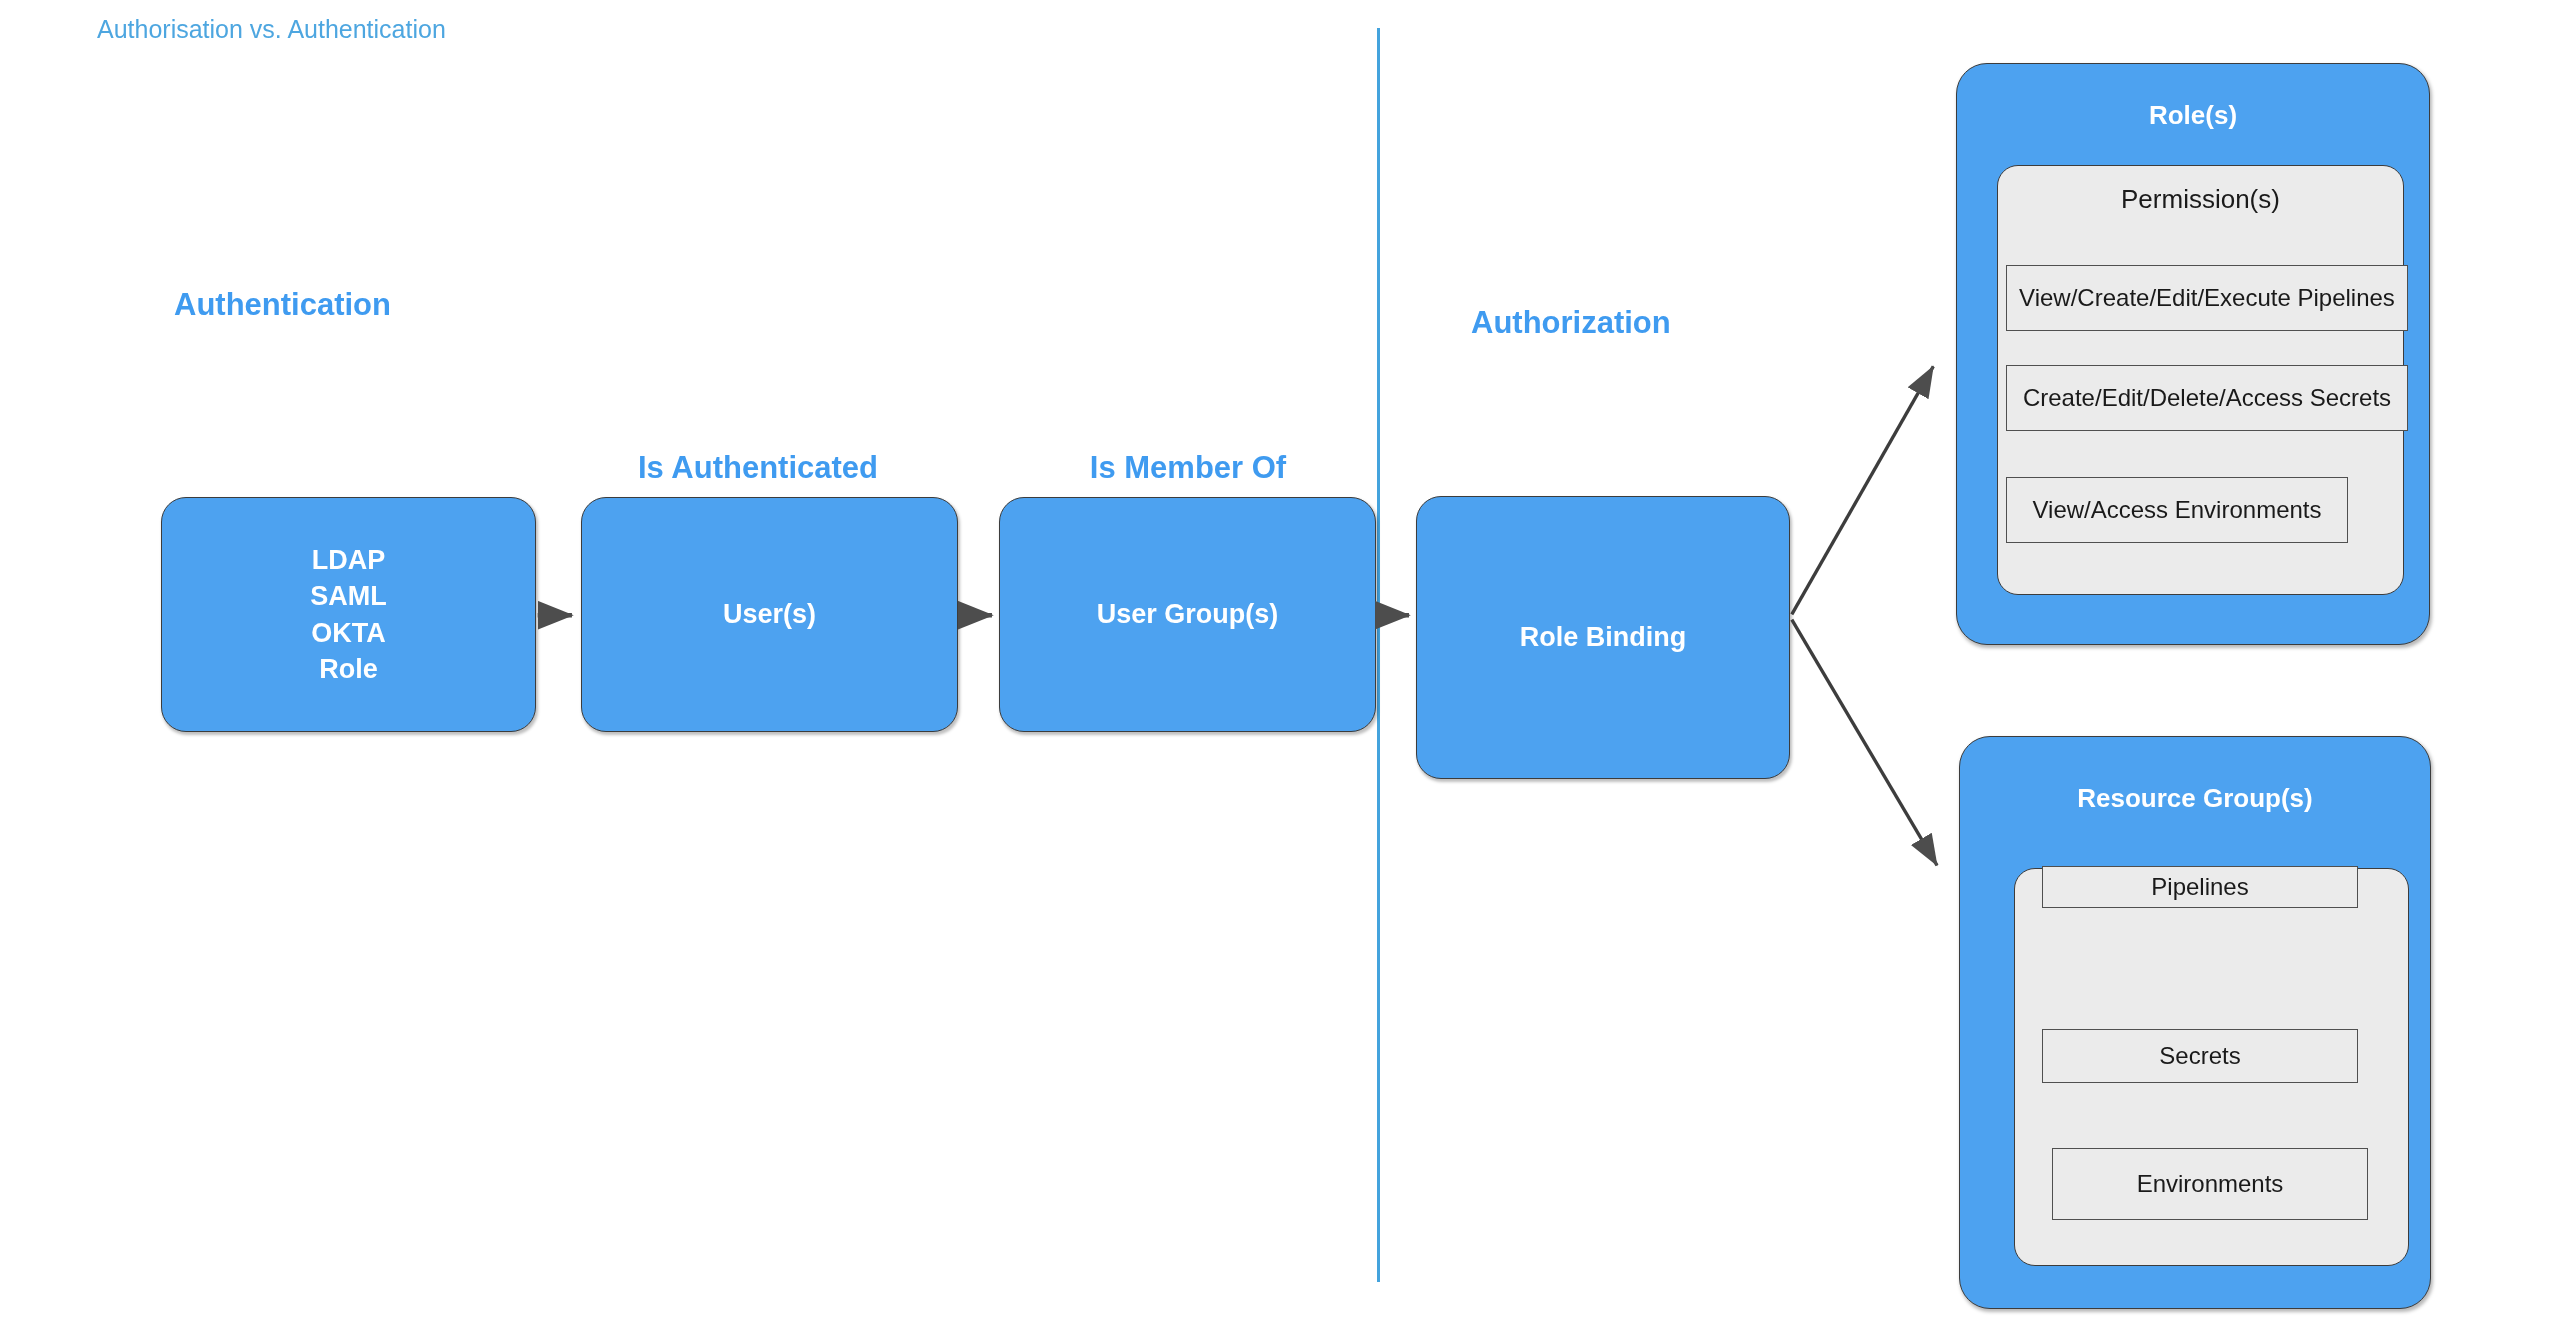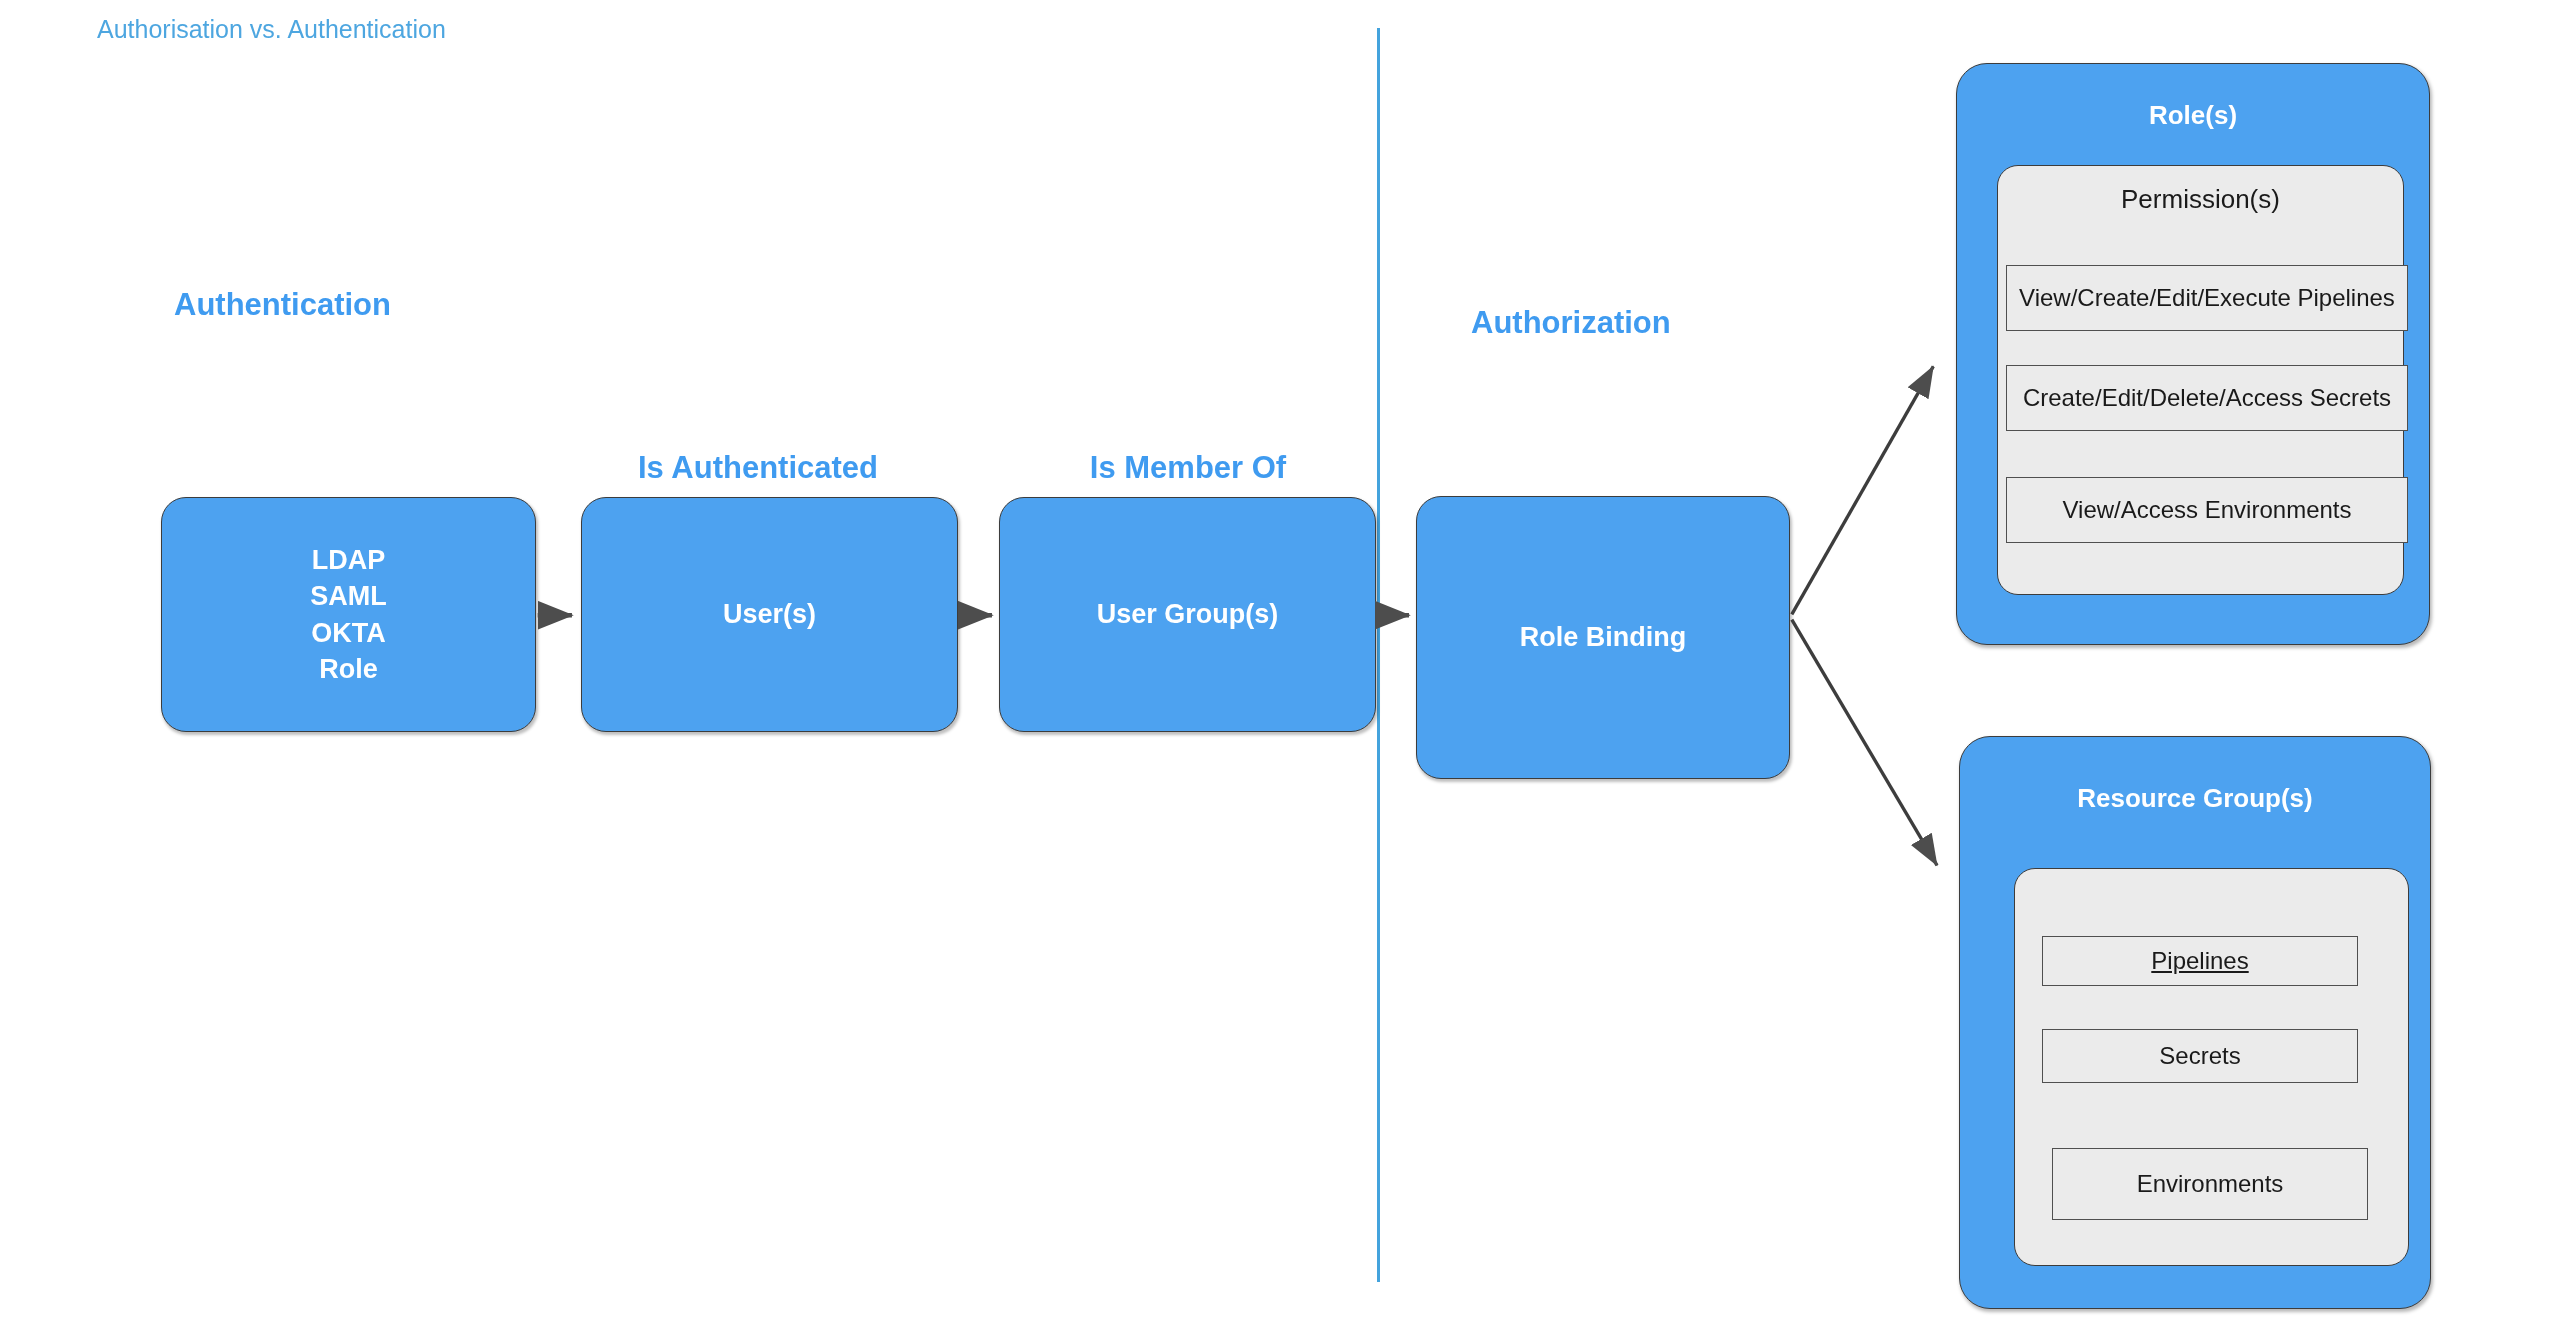--- a/index.html
+++ b/index.html
@@ -183,29 +183,29 @@
   </div>
 
   <div class="inner-panel" style="left:1997px; top:165px; width:407px; height:430px;">
     <div class="inner-panel-title" style="top:18px;">Permission(s)</div>
   </div>
 
   <div class="item-box" style="left:2006px; top:265px; width:402px; height:66px;">View/Create/Edit/Execute Pipelines</div>
 
   <div class="item-box" style="left:2006px; top:365px; width:402px; height:66px;">Create/Edit/Delete/Access Secrets</div>
 
-  <div class="item-box" style="left:2006px; top:477px; width:402px; height:66px;">View/Access Environments</div>
+  <div class="item-box" style="left:2006px; top:477px; width:342px; height:66px;">View/Access Environments</div>
 
   <div class="group-panel" style="left:1959px; top:736px; width:472px; height:573px;">
     <div class="group-panel-title" style="top:46px;">Resource Group(s)</div>
   </div>
 
   <div class="inner-panel" style="left:2014px; top:868px; width:395px; height:398px;"></div>
 
-  <div class="item-box" style="left:2042px; top:936px; width:316px; height:50px;text-decoration:underline;">Pipelines</div>
+  <div class="item-box" style="left:2042px; top:866px; width:316px; height:42px;">Pipelines</div>
 
   <div class="item-box" style="left:2042px; top:1029px; width:316px; height:54px;">Secrets</div>
 
   <div class="item-box" style="left:2052px; top:1148px; width:316px; height:72px;">Environments</div>
 
   <svg id="arrow-layer" viewBox="0 0 3459 1771">
     <defs>
       <marker id="ah" markerWidth="9" markerHeight="9" refX="7.6" refY="3.2" orient="auto" markerUnits="strokeWidth">
         <path d="M0,0 L8,3.2 L0,6.4 z" fill="#4d4d4d"></path>
       </marker>

